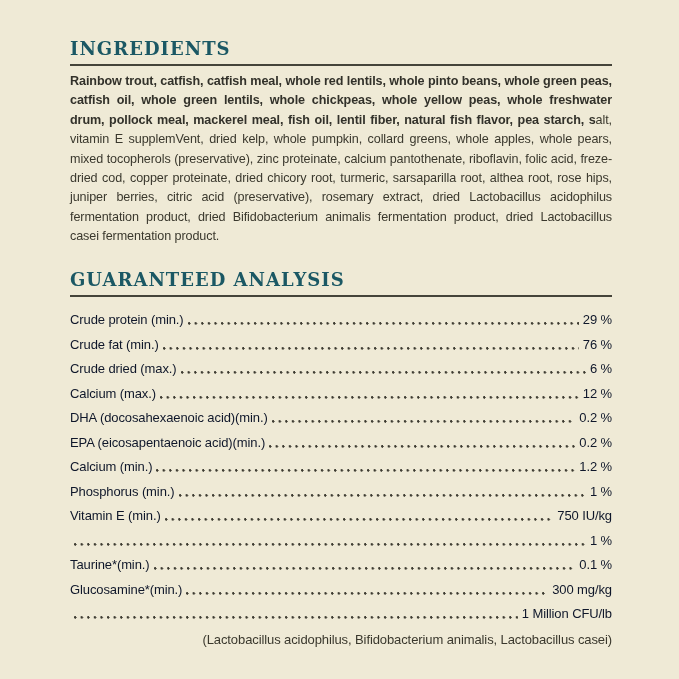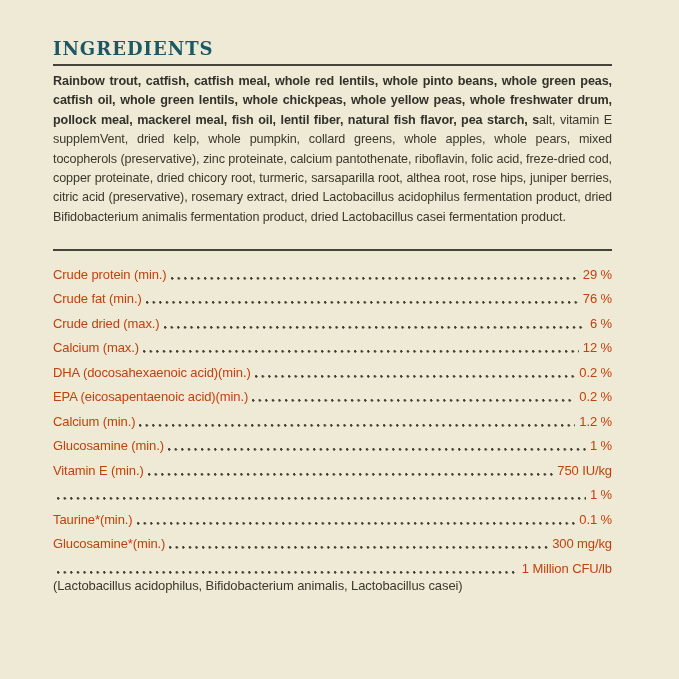--- a/index.html
+++ b/index.html
@@ -11,21 +11,21 @@
     height: 679px;
     background: #efead6;
     font-family: "Liberation Sans", sans-serif;
     color: #3a382d;
     overflow: hidden;
   }
   .label-panel {
     box-sizing: border-box;
     width: 679px;
     height: 642px;
-    padding: 38px 67px 0 53px;
+    padding: 38px 67px 0 70px;
   }
   .section-heading {
     margin: 0;
     font-family: "DejaVu Serif", "Liberation Serif", serif;
     font-weight: 700;
     font-size: 18px;
     letter-spacing: 1px;
     color: #1b5864;
   }
   .section-rule {
@@ -57,49 +57,51 @@
     align-items: flex-end;
     height: 24.5px;
     box-sizing: border-box;
     padding-bottom: 4px;
   }
   .ga-label, .ga-value {
     font-size: 13px;
     line-height: 1;
     letter-spacing: -0.1px;
     white-space: nowrap;
-    color: #c2410c;
+    color: #0f172a;
   }
   .dot-leader {
     flex: 1;
     height: 3px;
     margin: 0 4px 1px 4px;
     background-image: radial-gradient(circle at 1.2px 1.4px, #3c3a30 1.05px, transparent 1.45px);
     background-size: 6.6px 3px;
     background-repeat: repeat-x;
   }
   .ga-subnote {
     font-size: 13px;
     line-height: 1;
     letter-spacing: -0.1px;
-    margin-top: 0;
+    margin-top: 9px;
+    text-align: right;
   }
 </style>
 </head>
 <body>
 
 <div class="label-panel">
 
   <section>
     <h2 class="section-heading">INGREDIENTS</h2>
     <div class="section-rule"></div>
     <p class="ingredients-text"><span class="bold-part">Rainbow trout, catfish, catfish meal, whole red lentils, whole pinto beans, whole green peas, catfish oil, whole green lentils, whole chickpeas, whole yellow peas, whole freshwater drum, pollock meal, mackerel meal, fish oil, lentil fiber, natural fish flavor, pea starch, s</span><span>alt, vitamin E supplemVent, dried kelp, whole pumpkin, collard greens, whole apples, whole pears, mixed tocopherols (preservative), zinc proteinate, calcium pantothenate, riboflavin, folic acid, freze-dried cod, copper proteinate, dried chicory root, turmeric, sarsaparilla root, althea root, rose hips, juniper berries, citric acid (preservative), rosemary extract, dried Lactobacillus acidophilus fermentation product, dried Bifidobacterium animalis fermentation product, dried Lactobacillus casei fermentation product.</span></p>
   </section>
 
   <section class="ga-section">
+    <h2 class="section-heading">GUARANTEED ANALYSIS</h2>
     <div class="section-rule"></div>
 
     <div class="ga-rows">
 
         <div class="ga-row">
           <span class="ga-label">Crude protein (min.)</span>
           <span class="dot-leader"></span>
           <span class="ga-value">29 %</span>
         </div>
 
@@ -133,21 +135,21 @@
           <span class="ga-value">0.2 %</span>
         </div>
 
         <div class="ga-row">
           <span class="ga-label">Calcium (min.)</span>
           <span class="dot-leader"></span>
           <span class="ga-value">1.2 %</span>
         </div>
 
         <div class="ga-row">
-          <span class="ga-label">Glucosamine (min.)</span>
+          <span class="ga-label">Phosphorus (min.)</span>
           <span class="dot-leader"></span>
           <span class="ga-value">1 %</span>
         </div>
 
         <div class="ga-row">
           <span class="ga-label">Vitamin E (min.)</span>
           <span class="dot-leader"></span>
           <span class="ga-value">750 IU/kg</span>
         </div>
 

